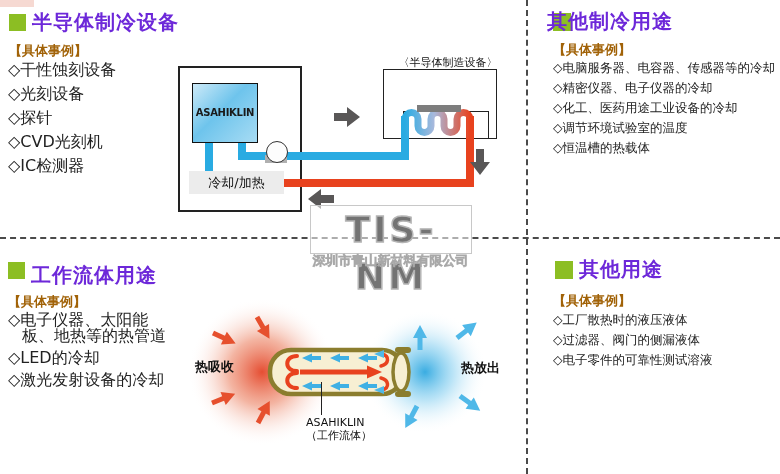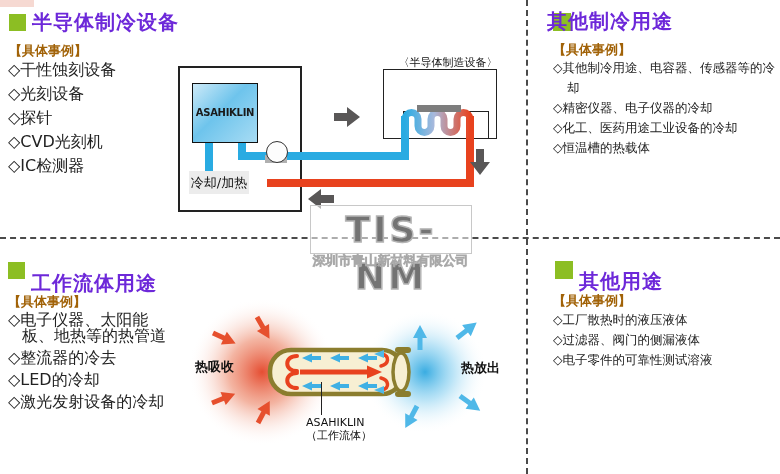--- a/index.html
+++ b/index.html
@@ -22,21 +22,21 @@
   .diag-label{position:absolute;font-size:11px;color:#111;text-align:center;white-space:nowrap;}
   .circ-box{position:absolute;left:178px;top:66px;width:120px;height:142px;border:2px solid #222;background:#fff;z-index:1;}
   .tank{position:absolute;left:192px;top:83px;width:64px;height:58px;border:1.5px solid #111;z-index:3;
         background:linear-gradient(135deg,#cdeaf8 0%,#6ec4ec 45%,#a8dcf4 100%);
         font-size:10px;font-weight:600;letter-spacing:-0.3px;color:#1a1a1a;text-align:center;line-height:58px;}
   .pipe{position:absolute;z-index:2;}
   .pipe.cold{background:#29ABE2;}
   .pipe.hot{background:#E8421E;}
   .pump-base{position:absolute;left:265px;top:155px;width:22px;height:8px;background:#b0b0b0;z-index:3;}
   .pump{position:absolute;left:266px;top:141px;width:20px;height:20px;border:1.5px solid #333;border-radius:50%;background:#fdfdfd;z-index:4;}
-  .heater{position:absolute;left:189px;top:171px;width:60px;height:23px;background:#ececec;z-index:3;
+  .heater{position:absolute;left:189px;top:171px;width:95px;height:23px;background:#ececec;z-index:3;
           font-size:13px;color:#111;text-align:center;line-height:23px;white-space:nowrap;}
   .equip-box{position:absolute;left:383px;top:69px;width:112px;height:68px;border:1.5px solid #222;z-index:1;}
   .inner-box{position:absolute;left:403px;top:111px;width:84px;height:26px;border:1.5px solid #222;background:#fff;z-index:3;}
   .gray-bar{position:absolute;left:417px;top:105px;width:44px;height:7px;background:#7d7d7d;z-index:6;}
   .coil-svg{position:absolute;left:397px;top:104px;z-index:5;}
   .garrow{position:absolute;z-index:6;}
 
   
   .wm-box{position:absolute;left:310px;top:205px;width:160px;height:47px;border:1px solid #c8c8c8;
           background:rgba(255,255,255,0.55);z-index:10;text-align:center;}
@@ -68,38 +68,38 @@
     <li>◇光刻设备</li>
     <li>◇探针</li>
     <li>◇CVD光刻机</li>
     <li>◇IC检测器</li>
   </ul>
 
   <div class="sec-sq" style="left:553px;top:13px;width:18px;height:18px;"></div>
   <div class="sec-title" style="left:547px;top:8px;">其他制冷用途</div>
   <div class="sec-sub" style="left:553px;top:41px;">【具体事例】</div>
   <ul class="items tight" style="left:553px;top:58px;width:226px;">
-    <li>◇其他制冷用途、电容器、传感器等的冷却</li>
+    <li>◇电脑服务器、电容器、传感器等的冷却</li>
     <li>◇精密仪器、电子仪器的冷却</li>
     <li>◇化工、医药用途工业设备的冷却</li>
+    <li>◇调节环境试验室的温度</li>
     <li>◇恒温槽的热载体</li>
   </ul>
 
   <div class="sec-sq" style="left:8px;top:262px;"></div>
-  <div class="sec-title" style="left:31px;top:270px;">工作流体用途</div>
+  <div class="sec-title" style="left:31px;top:262px;">工作流体用途</div>
   <div class="sec-sub" style="left:8px;top:293px;">【具体事例】</div>
   <ul class="items wrap" style="left:8px;top:312px;width:172px;">
     <li>◇电子仪器、太阳能板、地热等的热管道</li>
-    <li>◇整流器的冷去</li>
     <li>◇LED的冷却</li>
     <li>◇激光发射设备的冷却</li>
   </ul>
 
   <div class="sec-sq" style="left:555px;top:261px;width:18px;height:18px;"></div>
-  <div class="sec-title" style="left:579px;top:268px;">其他用途</div>
+  <div class="sec-title" style="left:579px;top:256px;">其他用途</div>
   <div class="sec-sub" style="left:553px;top:292px;">【具体事例】</div>
   <ul class="items tight" style="left:553px;top:310px;width:226px;">
     <li>◇工厂散热时的液压液体</li>
     <li>◇过滤器、阀门的侧漏液体</li>
     <li>◇电子零件的可靠性测试溶液</li>
   </ul>
 
   <div class="circ-box"></div>
   <div class="diag-label" style="left:383px;top:55px;width:112px;margin-left:9px;">〈半导体制造设备〉</div>
   <div class="equip-box"></div>

